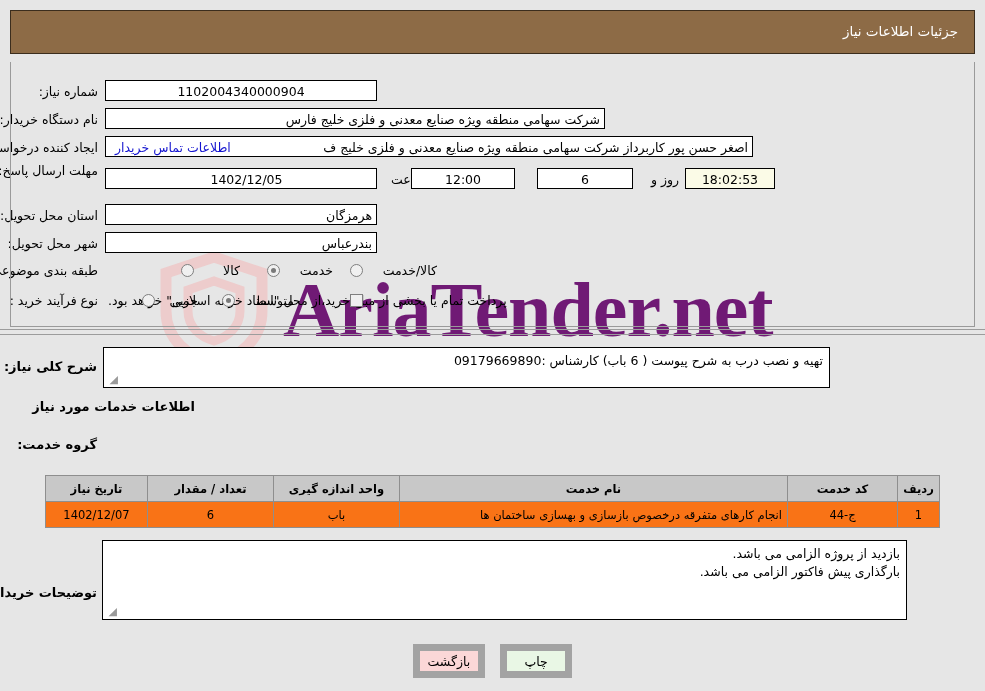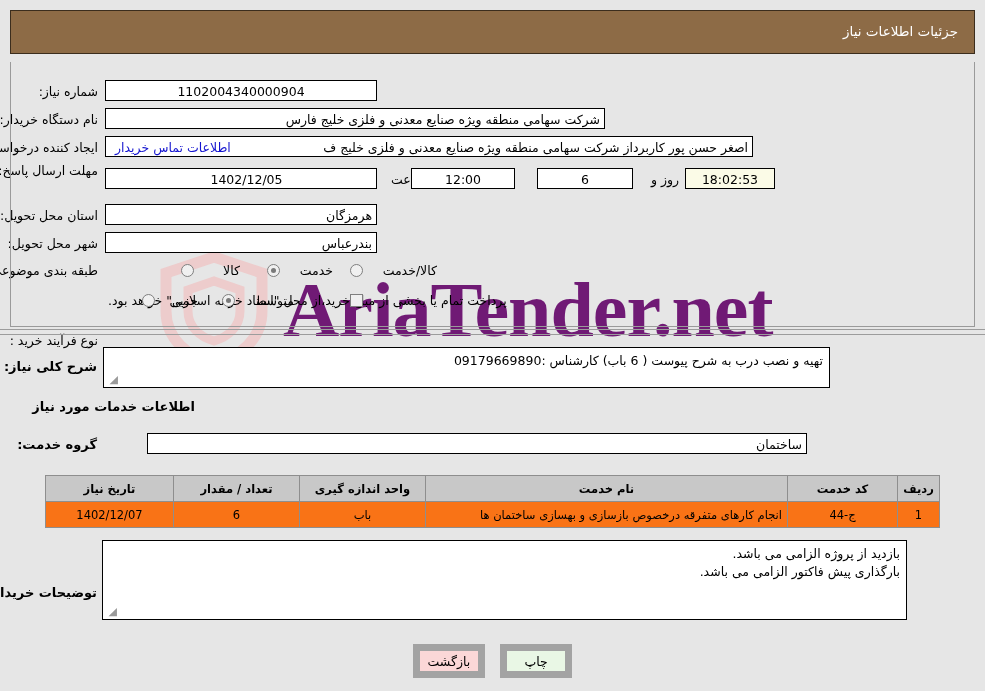--- a/index.html
+++ b/index.html
@@ -278,21 +278,21 @@
   <div class="fld" style="right:608px; top:232px; width:272px;">بندرعباس</div>
 
   <div class="lbl" style="right:887px; top:263px;">طبقه بندی موضوعی:</div>
   <div class="radio" style="right:791px; top:264px;"></div>
   <div class="lbl" style="right:745px; top:263px;">کالا</div>
   <div class="radio on" style="right:705px; top:264px;"></div>
   <div class="lbl" style="right:652px; top:263px;">خدمت</div>
   <div class="radio" style="right:622px; top:264px;"></div>
   <div class="lbl" style="right:548px; top:263px;">کالا/خدمت</div>
 
-  <div class="lbl" style="right:887px; top:293px;margin-top:40px;">نوع فرآیند خرید :</div>
+  <div class="lbl" style="right:887px; top:293px;">نوع فرآیند خرید :</div>
   <div class="radio" style="right:830px; top:294px;"></div>
   <div class="lbl" style="right:787px; top:293px;">جزیی</div>
   <div class="radio on" style="right:750px; top:294px;"></div>
   <div class="lbl" style="right:691px; top:293px;font-family:Liberation Serif, serif;">متوسط</div>
   <div class="chk" style="right:622px; top:294px;"></div>
   <div class="lbl" style="right:auto; left:108px; top:293px;">پرداخت تمام یا بخشی از مبلغ خرید،از محل "اسناد خزانه اسلامی" خواهد بود.</div>
 
   <div class="rule" style="top:329px;"></div>
   <div class="rule" style="top:334px;"></div>
 
@@ -300,31 +300,30 @@
 
     <div class="section-title" style="right:888px; top:28px;">شرح کلی نیاز:</div>
     <div class="ta" style="right:155px; top:16px; width:727px; height:41px;">
       <span>تهیه و نصب درب به شرح پیوست ( 6 باب) کارشناس :09179669890</span>
       <span class="grip">◢</span>
     </div>
 
     <div class="section-title" style="right:790px; top:68px;">اطلاعات خدمات مورد نیاز</div>
 
     <div class="section-title" style="right:888px; top:106px;">گروه خدمت:</div>
-    <div class="fld" style="right:178px; top:102px; width:660px; z-index:3;">ساختمان</div>
 
     <table class="grid">
       <thead>
         <tr>
           <th style="width:42px;">ردیف</th>
           <th style="width:110px;">کد خدمت</th>
           <th>نام خدمت</th>
           <th style="width:126px;">واحد اندازه گیری</th>
           <th style="width:126px;">تعداد / مقدار</th>
-          <th style="width:128px;">تاریخ نیاز</th>
+          <th style="width:102px;">تاریخ نیاز</th>
         </tr>
       </thead>
       <tbody>
         <tr>
           <td>1</td>
           <td>ج-44</td>
           <td class="name">انجام کارهای متفرقه درخصوص بازسازی و بهسازی ساختمان ها</td>
           <td>باب</td>
           <td>6</td>
           <td>1402/12/07</td>

